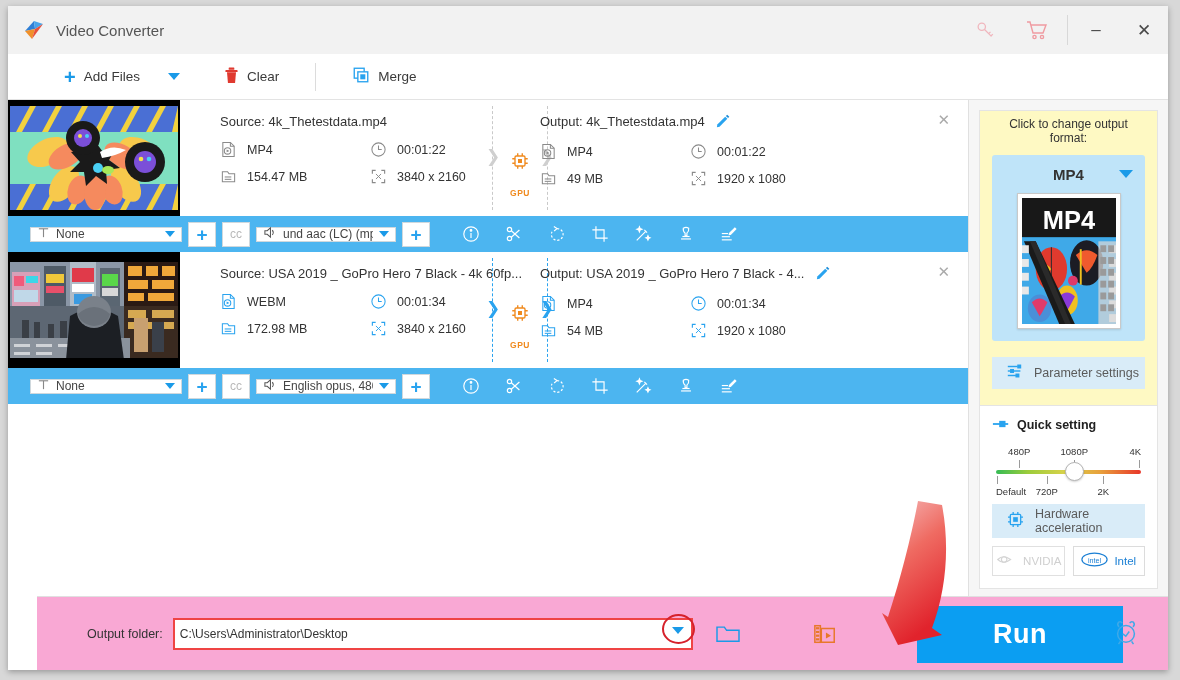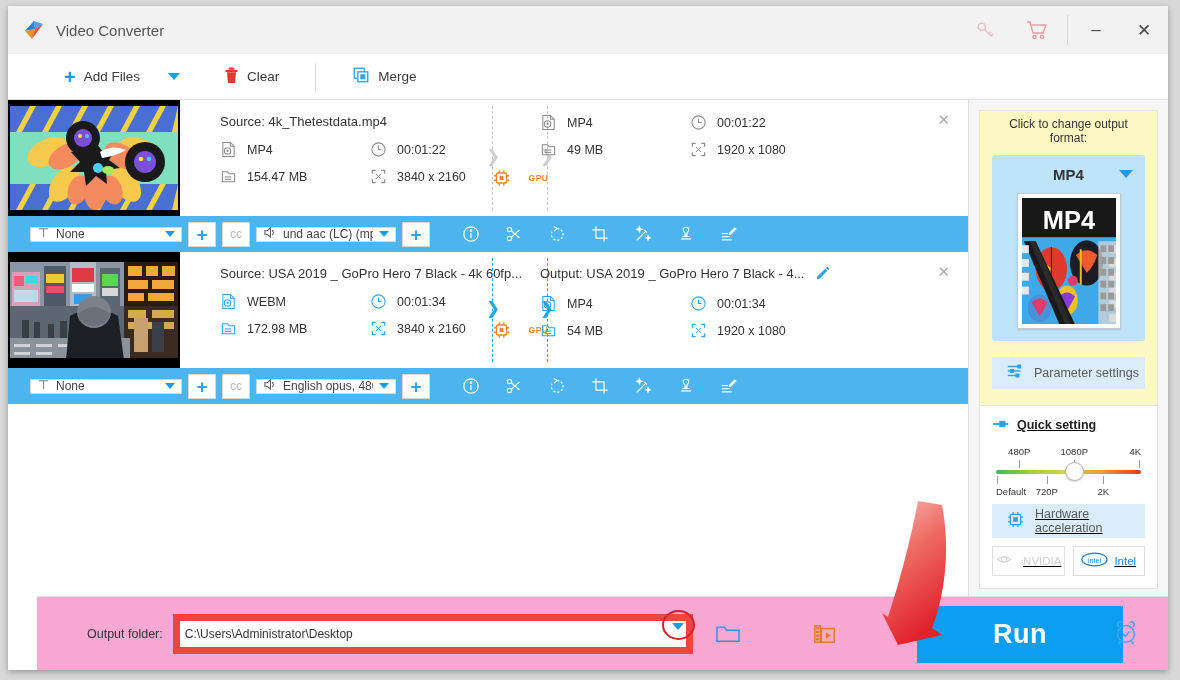--- a/index.html
+++ b/index.html
@@ -75,22 +75,22 @@
   }
   .dash-line {
     position:absolute; top:6px; bottom:6px; width:0;
     border-left:1px dashed #c9c9c9;
   }
   .chev {
     position:absolute; top:50%; transform:translateY(-55%);
     font-size:17px; color:#cfcfcf;
   }
   .gpu-badge {
-    position:absolute; left:50%; transform:translateX(-50%); bottom:28px;
-    display:flex; flex-direction:row; align-items:center; gap:17px;
+    position:absolute; left:50%; transform:translateX(-50%); bottom:18px;
+    display:flex; flex-direction:column; align-items:center; gap:17px;
   }
   .gpu-text { font-size:8.5px; color:#f08a1e; font-weight:bold; letter-spacing:.5px; }
 
   .edit-pencil { cursor:pointer; margin-left:8px; vertical-align:-2px; }
   .close-x {
     position:absolute; right:18px; top:12px; font-size:15px; color:#aaa; cursor:pointer;
     line-height:1;
   }
 
   
@@ -140,21 +140,21 @@
     width:104px; height:136px; margin:8px auto 0 auto; background:#fff;
     border:1px solid #c9c9c9; padding:4px; box-shadow:0 1px 2px rgba(0,0,0,.12);
   }
   .fmt-inner { width:100%; height:100%; position:relative; overflow:hidden; }
   .param-btn {
     margin-top:16px; height:32px; background:#d9ecf8; display:flex; align-items:center;
     gap:10px; padding-left:14px; cursor:pointer;
   }
   .param-label { font-size:12.5px; color:#5a5a5a; }
 
-  .qs-card { background:#fff; border:1px solid #e4e4e4; border-top:none; padding:10px 12px 12px 12px;text-decoration:underline; }
+  .qs-card { background:#fff; border:1px solid #e4e4e4; border-top:none; padding:10px 12px 12px 12px; }
   .qs-head { display:flex; align-items:center; gap:7px; margin-bottom:12px; }
   .qs-title { font-size:12.5px; color:#222; font-weight:bold; }
   .slider-wrap { position:relative; height:54px; margin:0 4px; }
   .slider-track {
     position:absolute; left:0; right:0; top:24px; height:4px; border-radius:2px;
     background:linear-gradient(to right,#35bb55 0%,#9ccc3b 22%,#d9d24a 48%,#e8a03c 72%,#e8362a 100%);
   }
   .s-tick { position:absolute; width:1px; background:#9a9a9a; }
   .s-lab { position:absolute; font-size:9.5px; color:#333; white-space:nowrap; }
   .s-knob {
@@ -176,21 +176,21 @@
   .vendor.on { border-color:#dcdcdc; }
   .vendor-txt { font-size:11.5px; }
 
   
   .bottombar {
     height:74px; flex:0 0 74px; background:#f9a8d4; border-top:1px solid #e0e0e0;
     display:flex; align-items:center; position:relative;margin-left:29px;
   }
   .of-label { margin-left:50px; font-size:12.5px; color:#333; }
   .of-input {
-    margin-left:10px; width:520px; height:40px; border:7px solid #ef4444; background:#fff;
+    margin-left:10px; width:520px; height:32px; border:2px solid #ef4444; background:#fff;
     font-family:"Liberation Sans", sans-serif; font-size:12px; color:#333; padding:0 26px 0 5px;
   }
   .of-input-wrap { position:relative; display:flex; align-items:center; }
   .of-caret {
     position:absolute; right:9px; top:9px;
     width:0;height:0;border-left:6px solid transparent;border-right:6px solid transparent;
     border-top:7px solid #1a9ae8; cursor:pointer;
   }
   .hl-ring {
     position:absolute; right:-2px; top:-4px; width:33px; height:30px;
@@ -390,20 +390,29 @@
                     <rect x="5.5" y="5.5" width="11" height="11" rx="1.4"></rect>
                     <rect x="8.8" y="8.8" width="4.4" height="4.4" fill="#f08a1e" stroke="none"></rect>
                     <path d="M8.5 5.5 V2.5 M13.5 5.5 V2.5 M8.5 16.5 V19.5 M13.5 16.5 V19.5"></path>
                     <path d="M5.5 8.5 H2.5 M5.5 13.5 H2.5 M16.5 8.5 H19.5 M16.5 13.5 H19.5"></path>
                   </svg>
                   <span class="gpu-text">GPU</span>
                 </div>
               </div>
             </div>
             <div class="out-block">
+              <div class="file-title">
+                <span>Output: 4k_Thetestdata.mp4</span>
+                <span class="edit-pencil">
+                  <svg width="14" height="14" viewBox="0 0 16 16">
+                    <path d="M1.5 12 L10.5 3 L13 5.5 L4 14.5 L1 15 Z" fill="#29a3ef"></path>
+                    <path d="M11.3 2.2 L12.8 0.8 L15.2 3.2 L13.8 4.7 Z" fill="#1a8cd8"></path>
+                  </svg>
+                </span>
+              </div>
               <div class="meta-grid">
                 <div class="meta-cell">
                   <span class="mi">
                     <svg width="17" height="17" viewBox="0 0 18 18" fill="none" stroke="#8a8a8a" stroke-width="1.1">
                       <path d="M3 1.5 H11 L15 5.5 V16.5 H3 Z"></path>
                         <path d="M11 1.5 V5.5 H15"></path>
                       <circle cx="8" cy="10.5" r="3.4"></circle>
                         <path d="M7 9 L10 10.5 L7 12 Z" fill="#8a8a8a" stroke="none"></path>
                     </svg>
                   </span>

